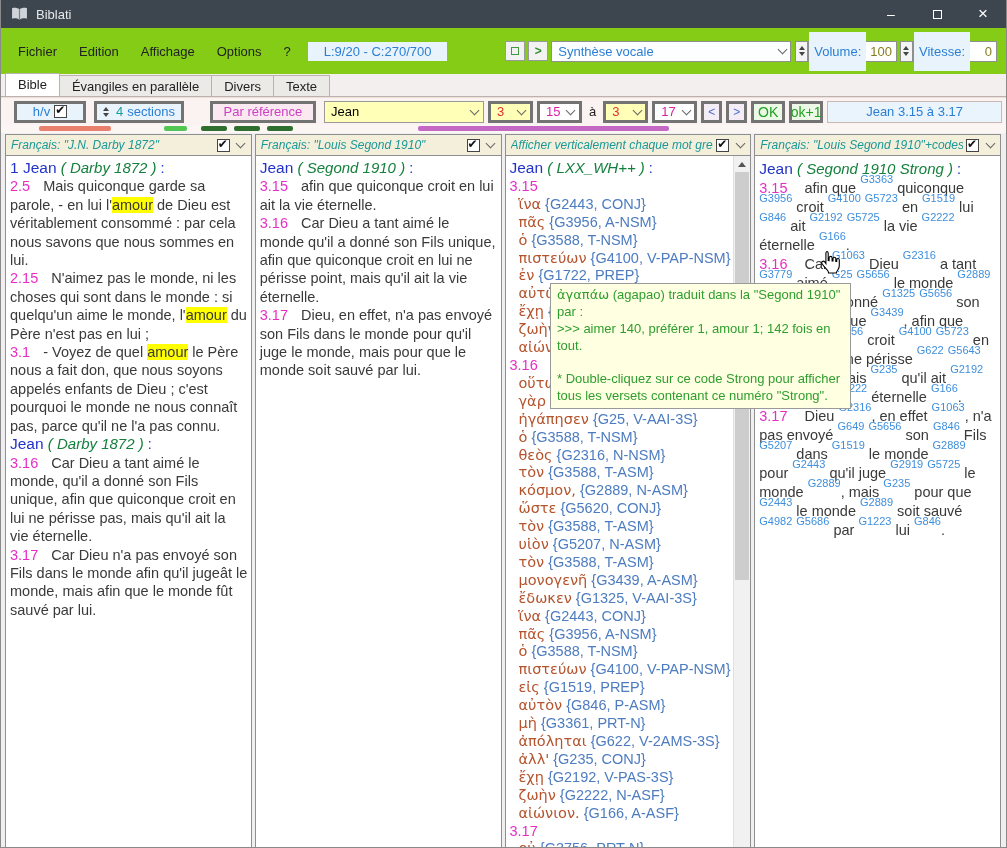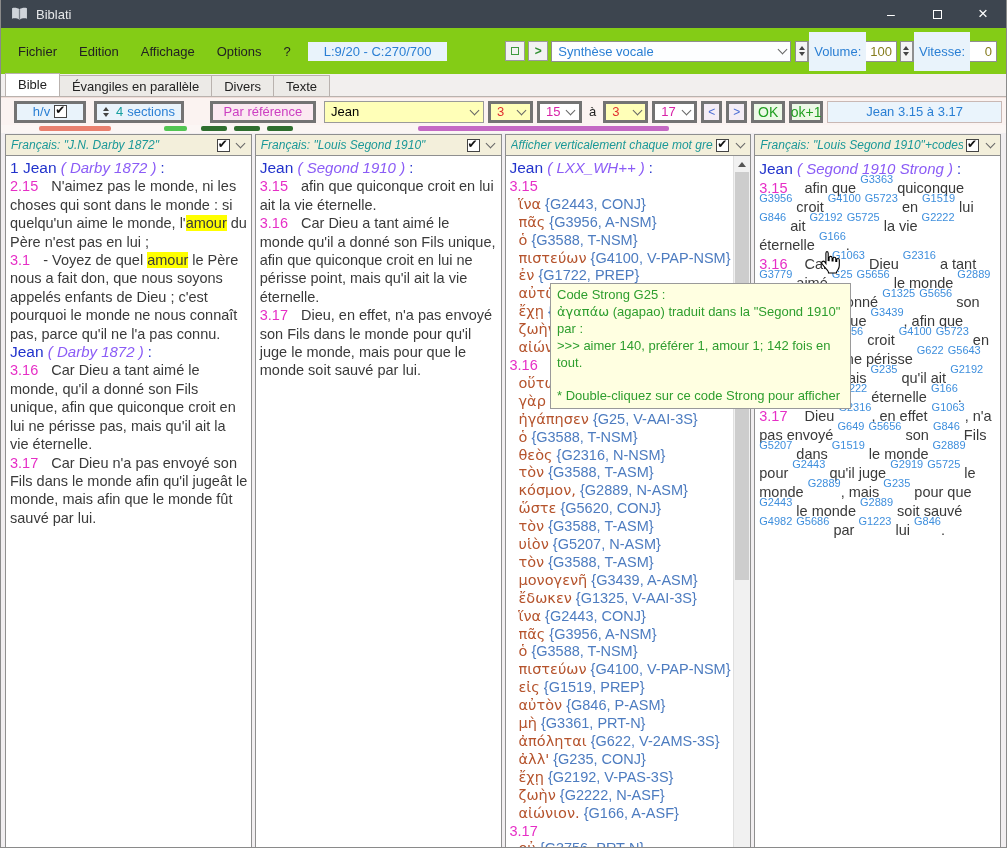--- a/index.html
+++ b/index.html
@@ -68,21 +68,21 @@
   .cols{height:728px;display:flex;gap:3px;padding:1px 5px 0 4px;background:#f1eef0;}
   .col{flex:1;border:1px solid #8f8f8f;display:flex;flex-direction:column;min-width:0;background:#fff;}
   .col-head{height:21px;background:#f3efdb;border-bottom:1px solid #8f8f8f;display:flex;align-items:center;padding:0 2px 0 5px;gap:3px;}
   .head-label{flex:1;font-size:12px;font-style:italic;color:#1b9898;white-space:nowrap;overflow:hidden;}
   .col-head .cb{flex:none;width:13px;height:13px;}
   .col-head .chev{flex:none;}
   .col-body{flex:1;background:#fff;padding:3px 3px 0 4px;font-size:14.5px;color:#3a3a3a;overflow:hidden;position:relative;line-height:18.4px;}
   .col-body.greek{line-height:17.9px;padding-right:20px;}
   .col-body.strong{line-height:19px;}
   .btitle .book{color:#2233cc;font-size:15.5px;}
-  .btitle .src{color:#8b5cf6;font-style:italic;font-size:15px;}
+  .btitle .src{color:#15803d;font-style:italic;font-size:15px;}
   .btitle .bcolon{color:#2233cc;}
   .vnum{color:#e62ec6;}
   .vgap{display:inline-block;width:13px;}
   .hl{background:#ffff00;}
   .vnum-line{color:#e62ec6;}
   .gline{padding-left:9px;white-space:nowrap;}
   .gk{font-family:"DejaVu Sans",sans-serif;}
   .gword{color:#b5532c;}
   .gcode{color:#4d7cc0;}
   .sc{font-size:11px;color:#3f8fdd;position:relative;top:-4px;line-height:0;}
@@ -224,20 +224,21 @@
 
   <div class="cols">
       <div class="col">
         <div class="col-head">
           <span class="head-label">Français: "J.N. Darby 1872"</span>
           <span class="cb"></span>
           <span class="chev"></span>
         </div>
         <div class="col-body text">
           <div class="btitle"><span class="book">1 Jean</span><span class="src"> ( Darby 1872 )</span><span class="bcolon"> :</span></div>
+          <div class="verse"><span class="vnum">2.5</span><span class="vgap"></span><span class="vt">Mais quiconque garde sa parole, - en lui l'</span><span class="hl">amour</span><span class="vt"> de Dieu est véritablement consommé : par cela nous savons que nous sommes en lui.</span></div>
           <div class="verse"><span class="vnum">2.15</span><span class="vgap"></span><span class="vt">N'aimez pas le monde, ni les choses qui sont dans le monde : si quelqu'un aime le monde, l'</span><span class="hl">amour</span><span class="vt"> du Père n'est pas en lui ;</span></div>
           <div class="verse"><span class="vnum">3.1</span><span class="vgap"></span><span class="vt">- Voyez de quel </span><span class="hl">amour</span><span class="vt"> le Père nous a fait don, que nous soyons appelés enfants de Dieu ; c'est pourquoi le monde ne nous connaît pas, parce qu'il ne l'a pas connu.</span></div>
           <div class="btitle"><span class="book">Jean</span><span class="src"> ( Darby 1872 )</span><span class="bcolon"> :</span></div>
           <div class="verse"><span class="vnum">3.16</span><span class="vgap"></span><span class="vt">Car Dieu a tant aimé le monde, qu'il a donné son Fils unique, afin que quiconque croit en lui ne périsse pas, mais qu'il ait la vie éternelle.</span></div>
           <div class="verse"><span class="vnum">3.17</span><span class="vgap"></span><span class="vt">Car Dieu n'a pas envoyé son Fils dans le monde afin qu'il jugeât le monde, mais afin que le monde fût sauvé par lui.</span></div>
         </div>
       </div>
       <div class="col">
         <div class="col-head">
           <span class="head-label">Français: "Louis Segond 1910"</span>
@@ -315,21 +316,20 @@
           <div class="verse sverse"><span class="vnum">3.15</span><span class="vgap"></span> <span class="w">afin que</span> <sup class="sc">G3363</sup> <span class="w">quiconque</span> <sup class="sc">G3956</sup> <span class="w">croit</span> <sup class="sc">G4100</sup> <sup class="sc">G5723</sup> <span class="w">en</span> <sup class="sc">G1519</sup> <span class="w">lui</span> <sup class="sc">G846</sup> <span class="w">ait</span> <sup class="sc">G2192</sup> <sup class="sc">G5725</sup> <span class="w">la vie</span> <sup class="sc">G2222</sup> <span class="w">éternelle</span> <sup class="sc">G166</sup><span class="w">.</span></div>
           <div class="verse sverse"><span class="vnum">3.16</span><span class="vgap"></span> <span class="w">Car</span> <sup class="sc">G1063</sup> <span class="w">Dieu</span> <sup class="sc">G2316</sup> <span class="w">a tant</span> <sup class="sc">G3779</sup> <span class="w">aimé</span> <sup class="sc">G25</sup> <sup class="sc">G5656</sup> <span class="w">le monde</span> <sup class="sc">G2889</sup> <span class="w">qu</span> <sup class="sc">G5620</sup><span class="w">'il a donné</span> <sup class="sc">G1325</sup> <sup class="sc">G5656</sup> <span class="w">son Fils</span> <sup class="sc">G5207</sup> <span class="w">unique</span> <sup class="sc">G3439</sup><span class="w">, afin que quiconque</span> <sup class="sc">G3956</sup> <span class="w">croit</span> <sup class="sc">G4100</sup> <sup class="sc">G5723</sup> <span class="w">en</span> <sup class="sc">G1519</sup> <span class="w">lui</span> <sup class="sc">G846</sup> <span class="w">ne périsse</span> <sup class="sc">G622</sup> <sup class="sc">G5643</sup> <span class="w">point</span> <sup class="sc">G3361</sup><span class="w">, mais</span> <sup class="sc">G235</sup> <span class="w">qu'il ait</span> <sup class="sc">G2192</sup> <sup class="sc">G5725</sup> <span class="w">la vie</span> <sup class="sc">G2222</sup> <span class="w">éternelle</span> <sup class="sc">G166</sup><span class="w">.</span></div>
           <div class="verse sverse"><span class="vnum">3.17</span><span class="vgap"></span> <span class="w">Dieu</span> <sup class="sc">G2316</sup><span class="w">, en effet</span> <sup class="sc">G1063</sup><span class="w">, n'a pas envoyé</span> <sup class="sc">G649</sup> <sup class="sc">G5656</sup> <span class="w">son</span> <sup class="sc">G846</sup> <span class="w">Fils</span> <sup class="sc">G5207</sup> <span class="w">dans</span> <sup class="sc">G1519</sup> <span class="w">le monde</span> <sup class="sc">G2889</sup> <span class="w">pour</span> <sup class="sc">G2443</sup> <span class="w">qu'il juge</span> <sup class="sc">G2919</sup> <sup class="sc">G5725</sup> <span class="w">le monde</span> <sup class="sc">G2889</sup><span class="w">, mais</span> <sup class="sc">G235</sup> <span class="w">pour que</span> <sup class="sc">G2443</sup> <span class="w">le monde</span> <sup class="sc">G2889</sup> <span class="w">soit sauvé</span> <sup class="sc">G4982</sup> <sup class="sc">G5686</sup> <span class="w">par</span> <sup class="sc">G1223</sup> <span class="w">lui</span> <sup class="sc">G846</sup><span class="w">.</span></div>
         </div>
       </div>
     </div>
 
   <div class="bottomstrip"></div>
 
   <div class="tooltip">
-    <div>Code Strong G25 :</div>
     <div><span class="gk">ἀγαπάω</span><span> (agapao) traduit dans la "Segond 1910" par :</span></div>
     <div>&gt;&gt;&gt; aimer 140, préférer 1, amour 1; 142 fois en tout.</div>
     <div class="tt-gap"></div>
     <div>* Double-cliquez sur ce code Strong pour afficher tous les versets contenant ce numéro "Strong".</div>
   </div>
 
   <div class="cursor">
     <svg width="21" height="24" viewBox="0 0 21 24">
       <path d="M7.5 1.5 c1 0 1.7 0.8 1.7 1.8 v7.2 l0.9 0.1 v-2.6 c0-0.9 0.7-1.6 1.5-1.6 0.9 0 1.5 0.7 1.5 1.6 v2.9 l0.9 0.1 v-2.2 c0-0.8 0.6-1.5 1.4-1.5 0.8 0 1.4 0.7 1.4 1.5 v2.6 l0.9 0.1 v-1.6 c0-0.8 0.6-1.4 1.3-1.4 0.7 0 1.3 0.6 1.3 1.4 v5.4 c0 1.7-0.4 3-1.2 4.2 -0.9 1.3-1.6 2-1.6 2.9 v0.6 h-8 v-0.6 c0-1-0.9-1.9-2.2-3.4 C5.9 17.6 4 15.2 3 13.8 c-0.6-0.8-0.3-1.8 0.4-2.3 0.8-0.5 1.8-0.3 2.4 0.5 l1.1 1.5 V3.3 c0-1 0.6-1.8 1.6-1.8 z" fill="#ffffff" stroke="#000000" stroke-width="1.1"></path>
     </svg>

